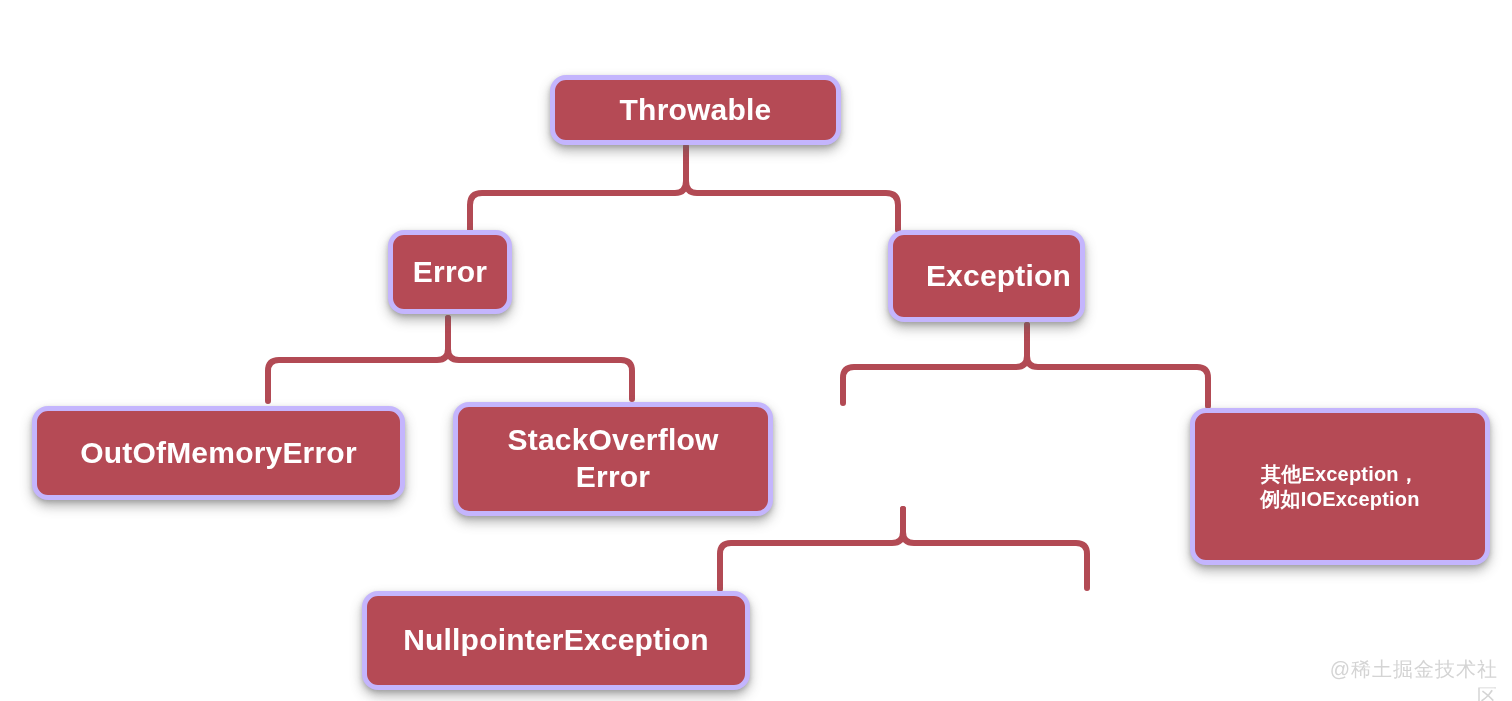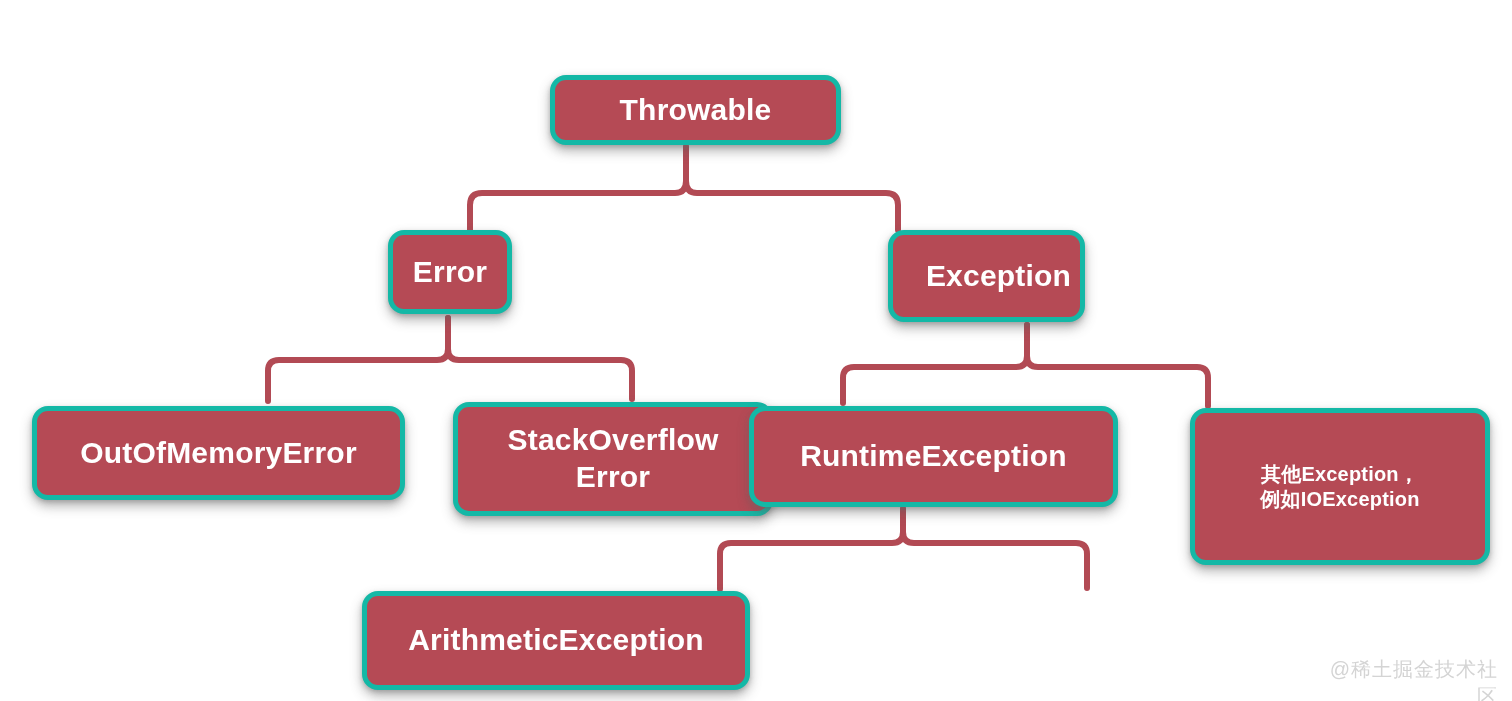--- a/index.html
+++ b/index.html
@@ -25,21 +25,21 @@
     stroke: #b24a54;
     stroke-width: 6;
     stroke-linecap: round;
     stroke-linejoin: round;
   }
   .node {
     position: absolute;
     z-index: 2;
     box-sizing: border-box;
     background: #b54a55;
-    border: 5px solid #14b8a6;
+    border: 5px solid #c4b5fd;
     border-radius: 16px;
     box-shadow: 0 6px 12px rgba(90, 90, 90, 0.45), 0 2px 4px rgba(120,120,120,0.35);
     color: #ffffff;
     font-weight: bold;
     font-size: 30px;
     line-height: 1.22;
     display: flex;
     align-items: center;
     justify-content: center;
     text-align: center;
@@ -92,23 +92,22 @@
 
   <div class="node" style="left:388px; top:230px; width:124px; height:84px;">Error</div>
 
   <div class="node" style="left:888px; top:230px; width:197px; height:92px;padding-left:24px;">Exception</div>
 
   <div class="node" style="left:32px; top:406px; width:373px; height:94px;">OutOfMemoryError</div>
 
   <div class="node" style="left:453px; top:402px; width:320px; height:114px;">StackOverflow
 Error</div>
 
-  <div class="node" style="left:749px; top:406px; width:369px; height:101px;">RuntimeException</div>
 
   <div class="node cjk" style="left:1190px; top:408px; width:300px; height:157px;">其他Exception，
 例如IOException</div>
 
-  <div class="node" style="left:362px; top:591px; width:388px; height:99px;">ArithmeticException</div>
+  <div class="node" style="left:362px; top:591px; width:388px; height:99px;">NullpointerException</div>
 
 
   <div class="watermark">@稀土掘金技术社区</div>
 
 </div>
 
 </body></html>

